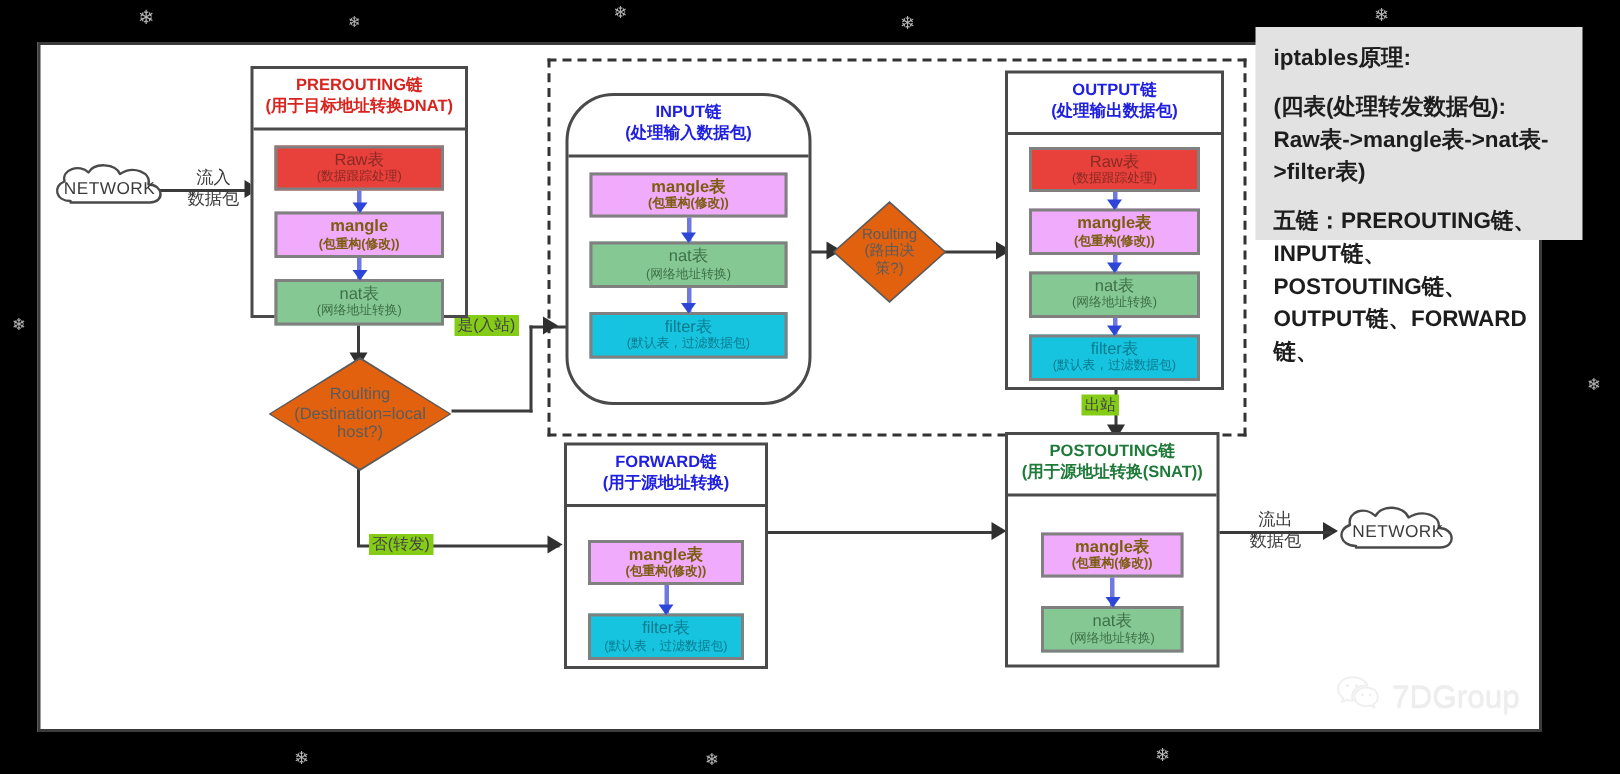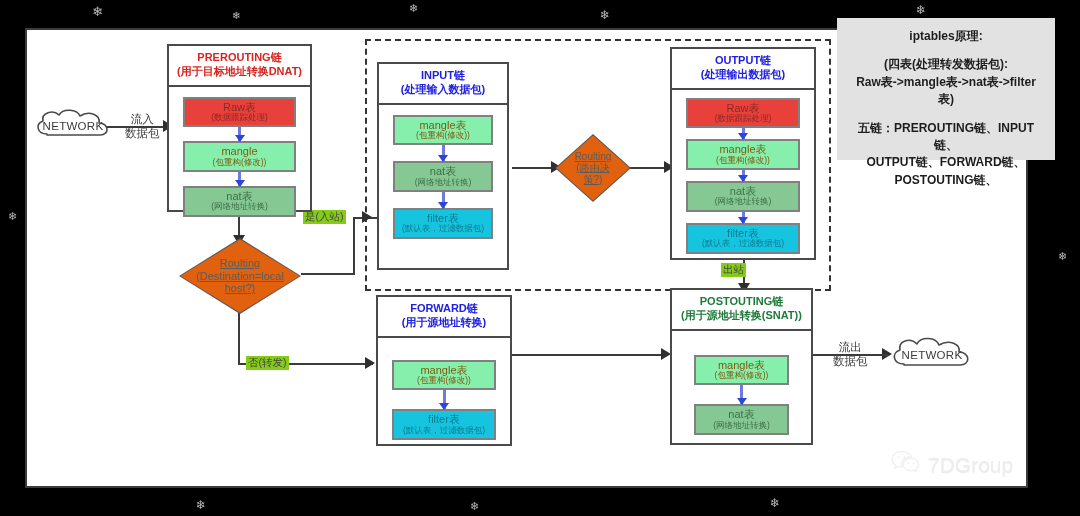--- a/index.html
+++ b/index.html
@@ -11,62 +11,62 @@
   .chain{position:absolute;background:#fff;border:2px solid #4a4a4a;box-sizing:border-box;}
   .chain-head{border-bottom:2px solid #4a4a4a;text-align:center;padding:5px 2px 6px;line-height:1.25;font-weight:bold;font-size:11px;}
   .chain-body{padding:10px 14px;display:flex;flex-direction:column;align-items:center;}
 
   
   .tbl{width:100%;border:2px solid #808080;box-sizing:border-box;text-align:center;padding:2px 0 3px;line-height:1.12;}
   .tbl .t1{font-size:11px;}
   .tbl .t2{font-size:8.5px;}
   .t-raw{background:#e8403a;}
   .t-raw .t1,.t-raw .t2{color:#8a2a24;}
-  .t-mangle{background:#86efac;}
+  .t-mangle{background:#f0abfc;font-weight:bold;}
   .t-mangle .t1,.t-mangle .t2{color:#7d5c10;}
   .t-nat{background:#86c894;}
   .t-nat .t1,.t-nat .t2{color:#3e7048;}
   .t-filter{background:#17c4e0;}
   .t-filter .t1,.t-filter .t2{color:#0a7c8f;}
 
   
   .vconn{width:3px;background:#6f79e0;position:relative;margin:0 auto;}
   .vconn:after{content:"";position:absolute;left:50%;bottom:-1px;transform:translateX(-50%);
     border-left:5px solid transparent;border-right:5px solid transparent;border-top:7px solid #2d46d8;}
 
   
   .diamond-wrap{position:absolute;}
   .diamond{position:absolute;left:0;top:0;width:100%;height:100%;background:#e2610f;
      clip-path:polygon(50% 0,100% 50%,50% 100%,0 50%);}
   .diamond-ol{position:absolute;left:0;top:0;width:100%;height:100%;
      background:#5a5a5a;clip-path:polygon(50% 0,100% 50%,50% 100%,0 50%);}
   .diamond-txt{position:absolute;left:0;top:0;width:100%;height:100%;display:flex;
      align-items:center;justify-content:center;text-align:center;color:#5b5b5b;
-     font-size:11px;line-height:1.15;padding:0 4px;box-sizing:border-box;text-decoration:underline;}
+     font-size:11px;line-height:1.15;padding:0 4px;box-sizing:border-box;}
 
   
   .ln{position:absolute;background:#3b3b3b;}
   .ah-r{position:absolute;width:0;height:0;border-top:6px solid transparent;border-bottom:6px solid transparent;border-left:10px solid #2f2f2f;}
   .ah-d{position:absolute;width:0;height:0;border-left:6px solid transparent;border-right:6px solid transparent;border-top:10px solid #2f2f2f;}
 
   .elabel{position:absolute;font-size:10.5px;color:#444;background:#84cc16;padding:0 2px;white-space:nowrap;}
   .flabel{position:absolute;font-size:11.5px;color:#3b3b3b;line-height:1.25;text-align:center;white-space:nowrap;}
 
   
   #dashed{position:absolute;border:2px dashed #333;background:transparent;}
 
   
   .cloud{position:absolute;}
   .cloud svg{display:block;}
   .cloud .ctxt{position:absolute;left:0;top:0;width:100%;height:100%;display:flex;align-items:center;
      justify-content:center;font-size:11.5px;color:#3b3b3b;letter-spacing:.3px;}
 
   
   #legend{position:absolute;background:#e2e2e2;padding:10px 12px 12px;box-sizing:border-box;
-     text-align:center;font-size:12px;color:#1d1d1d;font-weight:bold;line-height:1.45;}
+     font-size:15px;color:#1d1d1d;font-weight:bold;line-height:1.45;}
   #legend .ltitle{margin-bottom:11px;}
   #legend .lgrp{margin-bottom:11px;}
 
   
   #wm{position:absolute;display:flex;align-items:center;gap:7px;color:#ededed;font-size:21px;opacity:.95;}
   #wm .wmtxt{text-shadow:0 1px 1px rgba(0,0,0,.10);}
 
   .flake{position:absolute;color:#f2f2f2;opacity:.75;}
 </style>
 </head>
@@ -164,21 +164,21 @@
           <div class="t2">(包重构(修改))</div>
         </div>
         <div class="vconn" style="height:14px"></div>
         <div class="tbl t-nat">
           <div class="t1">nat表</div>
           <div class="t2">(网络地址转换)</div>
         </div>
       </div>
     </div>
 
-    <div class="chain" style="left:350px;top:32px;width:132px;height:208px;">
+    <div class="chain" style="left:350px;top:32px;width:164px;height:208px;border-radius:32px;">
       <div class="chain-head">
         <div style="color:#2020e0">INPUT链</div>
         <div style="color:#2020e0">(处理输入数据包)</div>
       </div>
       <div class="chain-body">
         <div class="tbl t-mangle">
           <div class="t1">mangle表</div>
           <div class="t2">(包重构(修改))</div>
         </div>
         <div class="vconn" style="height:16px"></div>
@@ -283,22 +283,22 @@
     </div>
 
     <div id="legend" style="left:810px;top:-12px;width:218px;height:142px;">
       <div class="ltitle">iptables原理:</div>
       <div class="lgrp">
         <div>(四表(处理转发数据包):</div>
         <div>Raw表-&gt;mangle表-&gt;nat表-&gt;filter表)</div>
       </div>
       <div>
         <div>五链：PREROUTING链、INPUT链、</div>
+        <div>POSTOUTING链、</div>
         <div>OUTPUT链、FORWARD链、</div>
-        <div>POSTOUTING链、</div>
       </div>
     </div>
 
     <div id="wm" style="left:864px;top:420px;">
       <span>
         <svg width="30" height="24" viewBox="0 0 30 24">
           <path d="M10.5 1.5C5.3 1.5 1 5 1 9.3c0 2.4 1.4 4.6 3.6 6L3.7 18l3-1.6c1.2.4 2.5.6 3.8.6h.6C10.6 16 10.4 15.2 10.4 14.4c0-4.1 4-7.4 9-7.4.4 0 .8 0 1.2.1C19.9 3.8 15.7 1.5 10.5 1.5z" fill="none" stroke="#efefef" stroke-width="1.3" stroke-linejoin="round"></path>
           <circle cx="7.3" cy="7.1" r="1.05" fill="#efefef"></circle>
           <circle cx="13.3" cy="7.1" r="1.05" fill="#efefef"></circle>
           <path d="M19.8 8.4c-4.3 0-7.8 2.8-7.8 6.2 0 3.4 3.5 6.2 7.8 6.2 1 0 2-.2 2.9-.5l2.6 1.4-.7-2.2c1.8-1.1 3-2.9 3-4.9 0-3.4-3.5-6.2-7.8-6.2z" fill="none" stroke="#efefef" stroke-width="1.3" stroke-linejoin="round"></path>

